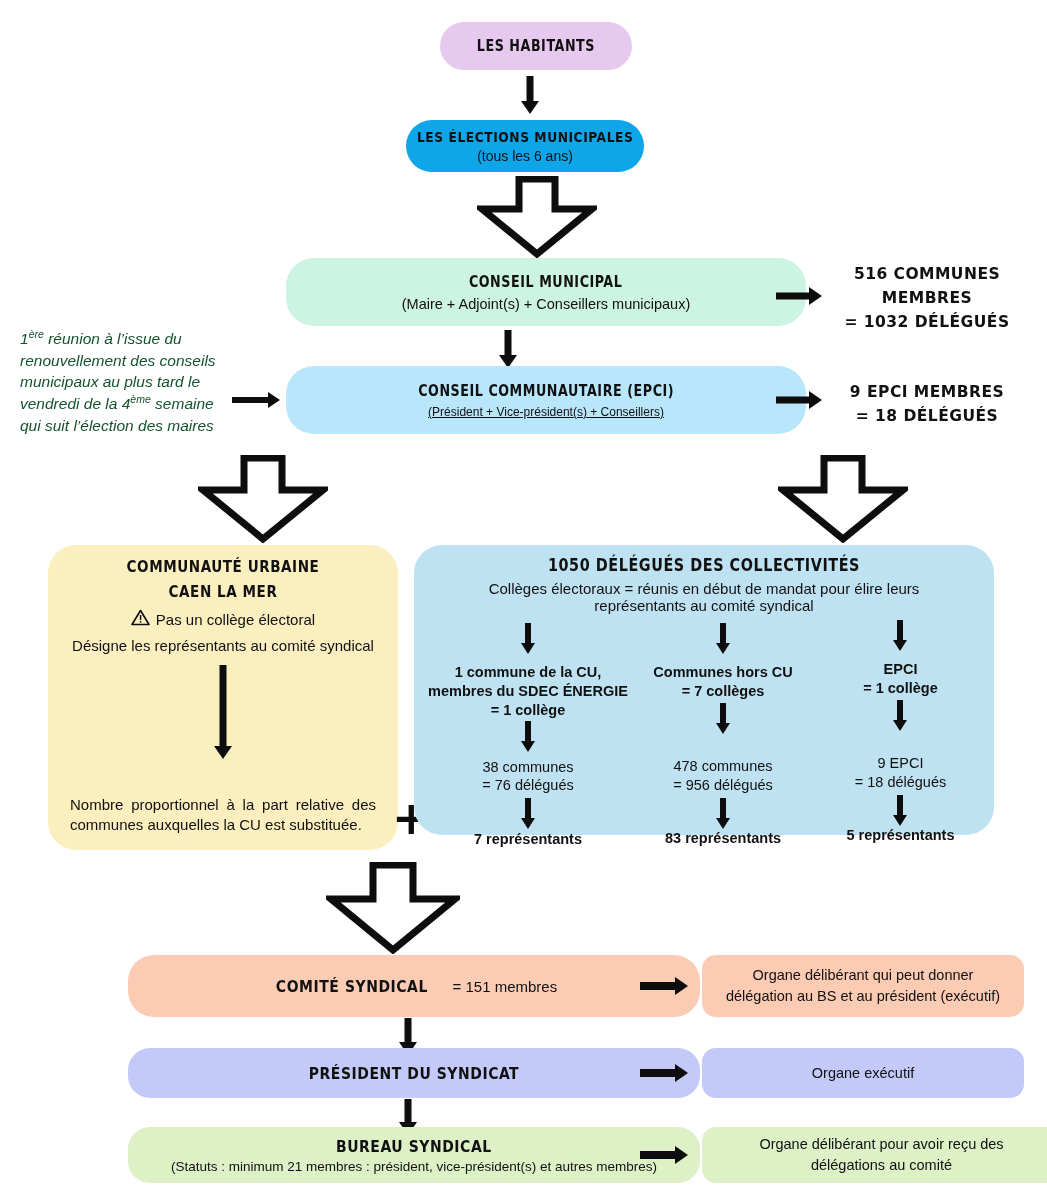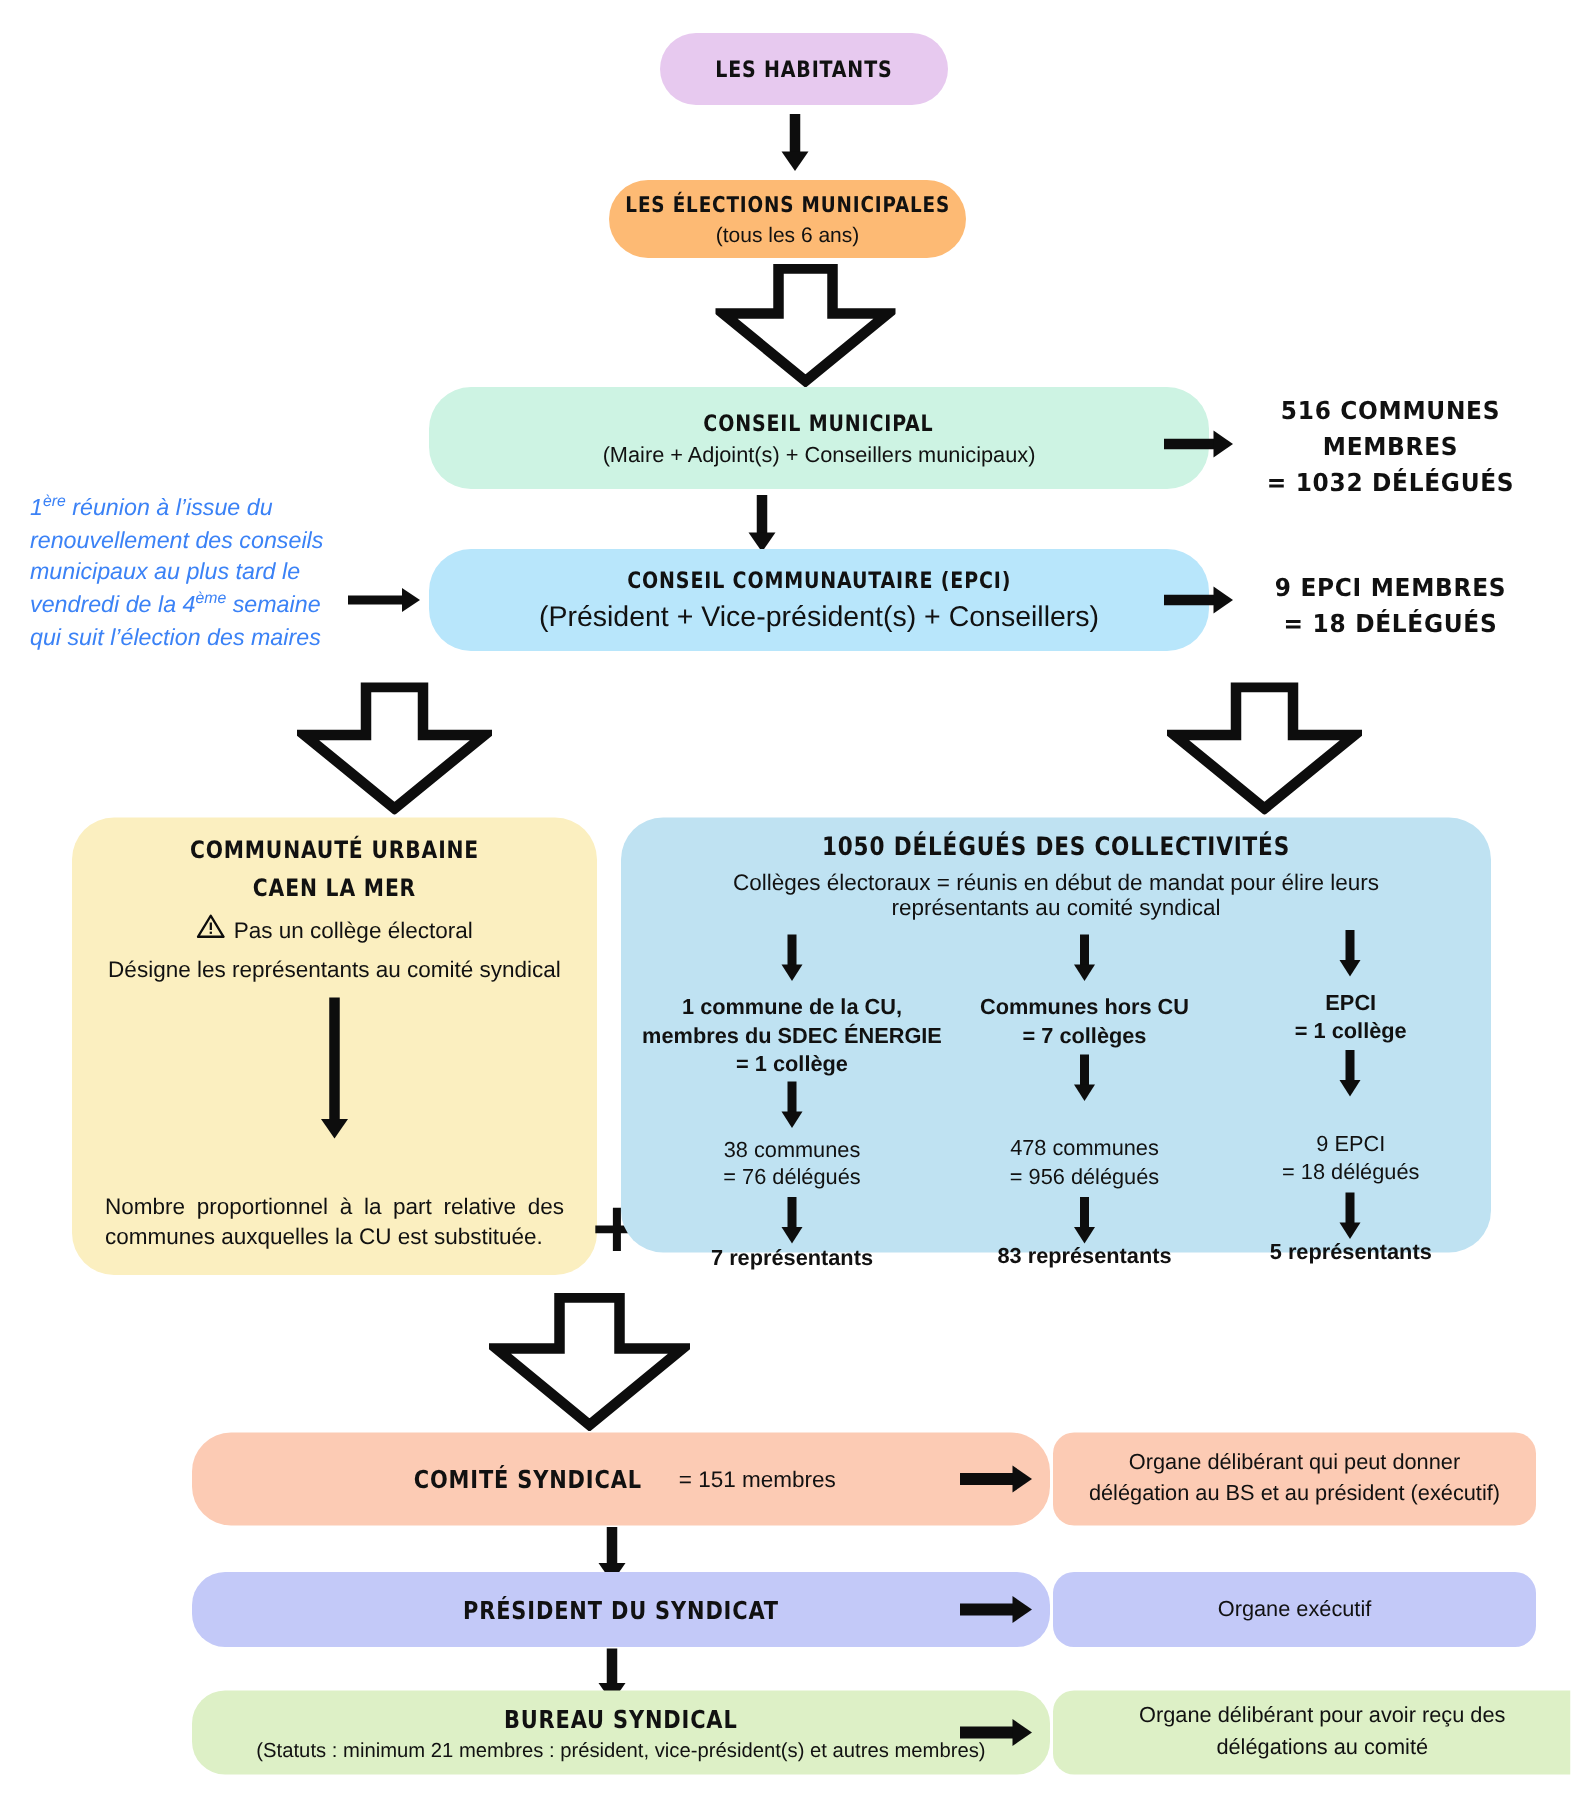--- a/index.html
+++ b/index.html
@@ -93,21 +93,21 @@
   
   .hollow-arrow { position: absolute; }
   .hollow-arrow svg { display: block; }
 
   
   .note-italic {
     position: absolute;
     font-style: italic;
     line-height: 1.38;
     font-size: 15.5px;
-    color: #3b82f6;
+    color: #14532d;
   }
   .note-italic sup { font-size: 0.68em; }
 
   .side-label {
     position: absolute;
     text-align: center;
     font-weight: 700;
     font-family: "DejaVu Sans", sans-serif;
     text-transform: uppercase;
     letter-spacing: 0.5px;
@@ -152,21 +152,21 @@
 
   <div class="box" style="left:440px; top:22px; width:192px; height:48px; background:#e7c9ef;">
     <div class="hdr" style="font-size:15px;">LES HABITANTS</div>
   </div>
 
   <div class="arrow-down" style="left:530px; top:76px; height:38px;">
     <div class="shaft" style="width:7px; height:26px;"></div>
     <div class="head" style="top:25px;"></div>
   </div>
 
-  <div class="box" style="left:406px; top:120px; width:238px; height:52px; background:#fdba74;">
+  <div class="box" style="left:406px; top:120px; width:238px; height:52px; background:#0ea5e9;">
     <div class="hdr" style="font-size:14.5px;">LES ÉLECTIONS MUNICIPALES</div>
     <div class="sub" style="font-size:14px; margin-top:3px;">(tous les 6 ans)</div>
   </div>
 
   <div class="hollow-arrow" style="left:477px; top:176px;">
     <svg width="120" height="82" viewBox="0 0 120 82">
       <polygon points="42,3 78,3 78,33 115,33 60,78 5,33 42,33" fill="#ffffff" stroke="#0d0d0d" stroke-width="7" stroke-linejoin="miter"></polygon>
     </svg>
   </div>
 
@@ -193,21 +193,21 @@
     <span>1</span><sup>ère</sup><span> réunion à l’issue du renouvellement des conseils municipaux au plus tard le vendredi de la 4</span><sup>ème</sup><span> semaine qui suit l’élection des maires</span>
   </div>
 
   <div class="arrow-right" style="left:232px; top:400px; width:52px;">
     <div class="shaft" style="width:40px; height:6px;"></div>
     <div class="head" style="left:36px; border-top-width:8px; border-bottom-width:8px; border-left-width:12px;"></div>
   </div>
 
   <div class="box" style="left:286px; top:366px; width:520px; height:68px; background:#b8e6fb;">
     <div class="hdr" style="font-size:15px;">CONSEIL COMMUNAUTAIRE (EPCI)</div>
-    <div class="sub" style="font-size:19px; margin-top:5px;">(Président + Vice-président(s) + Conseillers)</div>
+    <div class="sub" style="font-size:12px; margin-top:5px;text-decoration:underline;">(Président + Vice-président(s) + Conseillers)</div>
   </div>
 
   <div class="arrow-right" style="left:776px; top:400px; width:48px;">
     <div class="shaft" style="width:36px; height:7px;"></div>
     <div class="head" style="left:33px;"></div>
   </div>
   <div class="side-label" style="left:812px; top:380px; width:230px; font-size:16.5px;">
     <div>9 EPCI MEMBRES</div>
     <div>= 18 DÉLÉGUÉS</div>
   </div>

